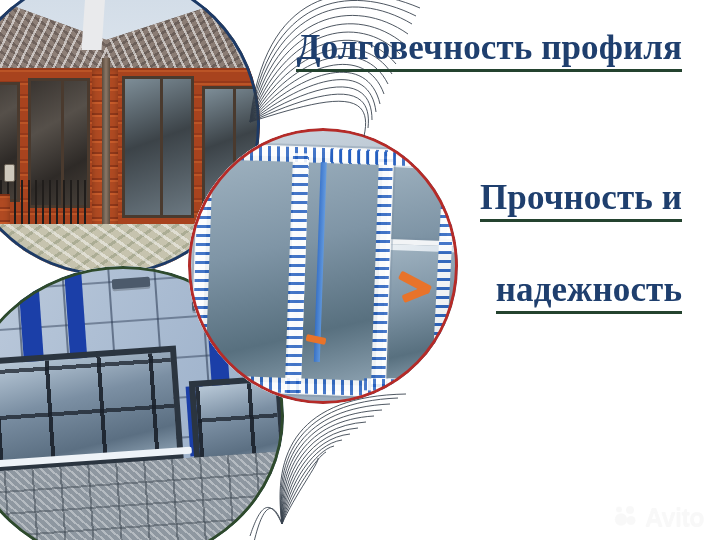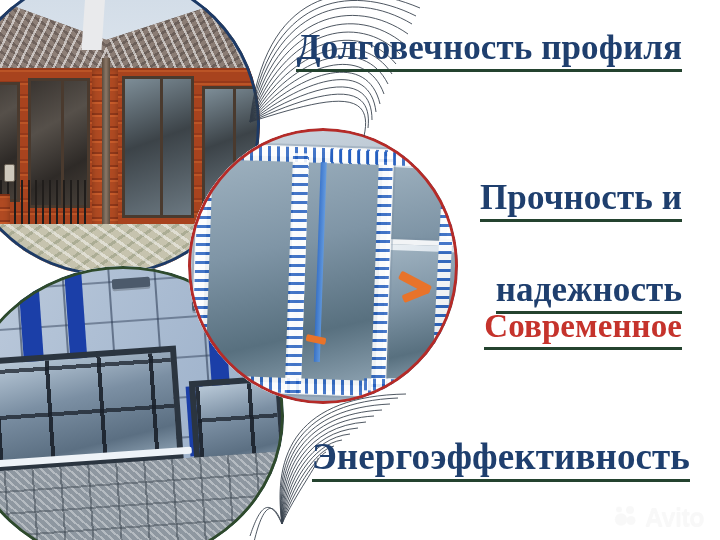--- a/index.html
+++ b/index.html
@@ -404,29 +404,24 @@
       <span class="txt t-blue">Прочность и</span>
       <span class="rule"></span>
     </div>
 
     <div class="tagline" id="tag-4">
       <span class="txt t-blue">надежность</span>
       <span class="rule"></span>
     </div>
 
     <div class="tagline" id="tag-5">
-      <span class="txt t-red">Современное</span>
       <span class="rule"></span>
     </div>
 
 
-    <div class="tagline" id="tag-7">
-      <span class="txt t-blue">Энергоэффективность</span>
-      <span class="rule"></span>
-    </div>
 
   </div>
 
   <div id="watermark">
     <span>
       <svg width="26" height="22" viewBox="0 0 26 22" fill="none">
         <circle cx="7" cy="14.5" r="6.2" fill="#f2f2f2"></circle>
         <circle cx="17" cy="15.5" r="4.6" fill="#f2f2f2"></circle>
         <circle cx="16" cy="5" r="4.0" fill="#f2f2f2"></circle>
         <circle cx="5" cy="4.5" r="3.0" fill="#f2f2f2"></circle>

